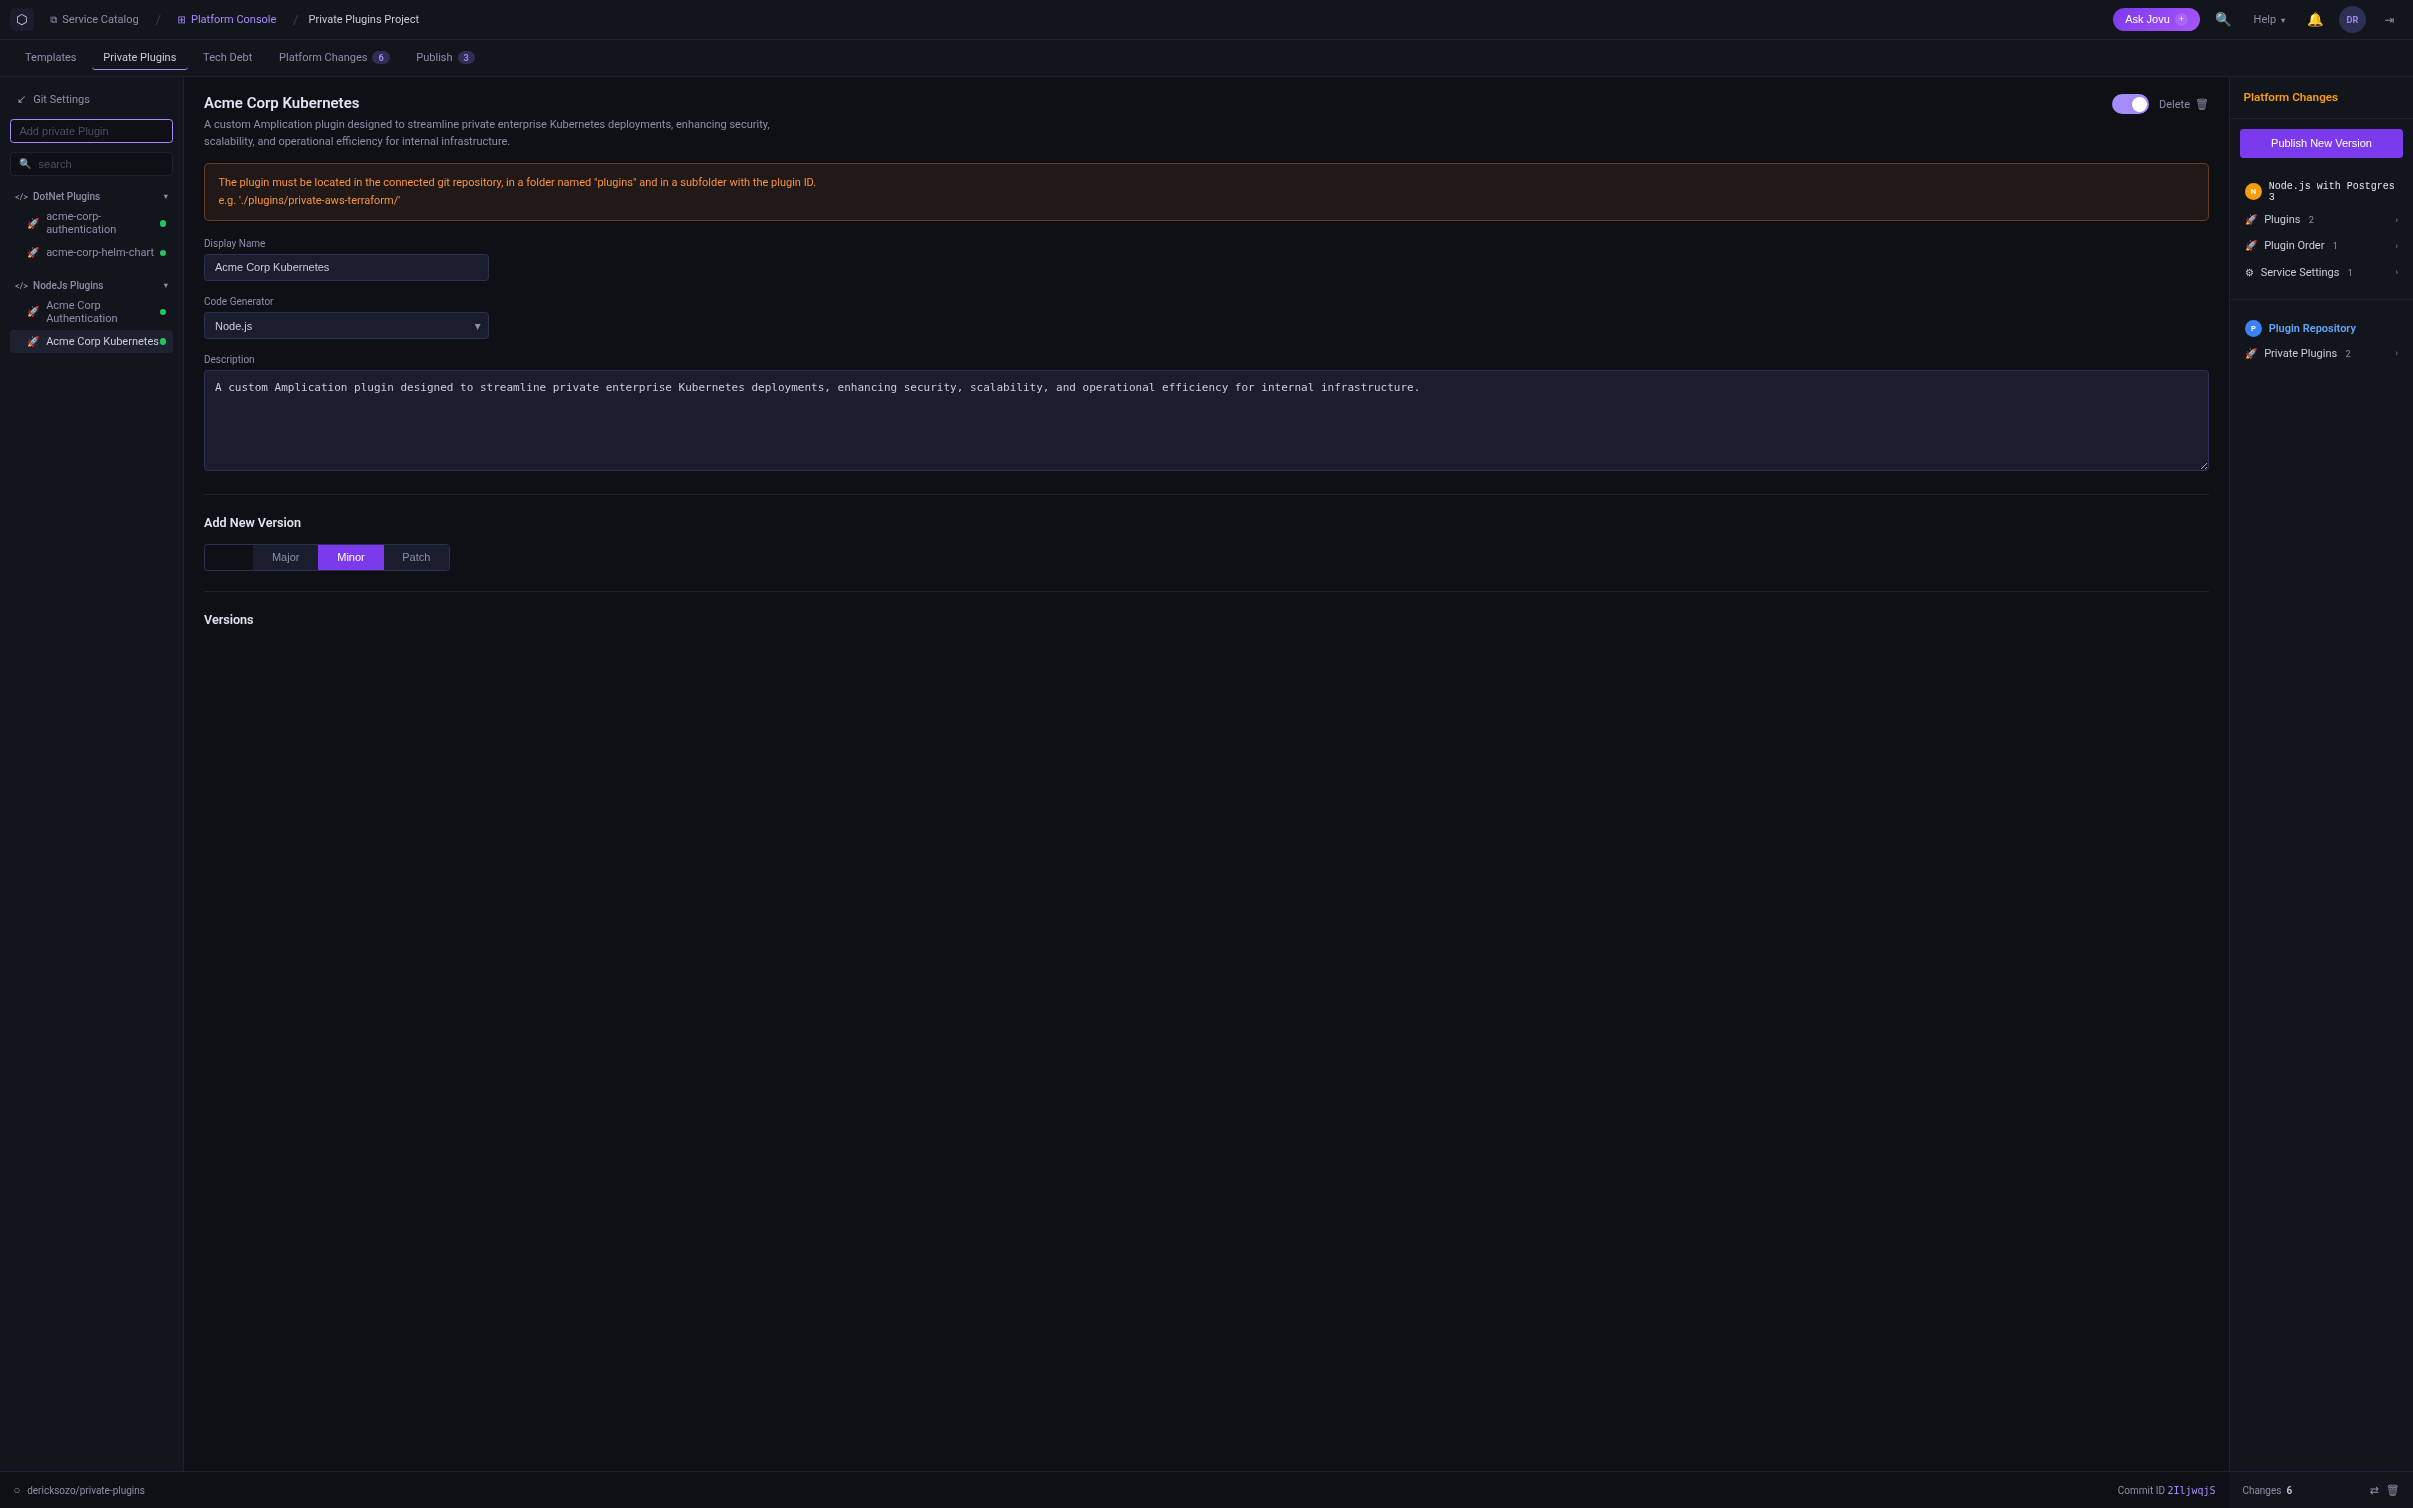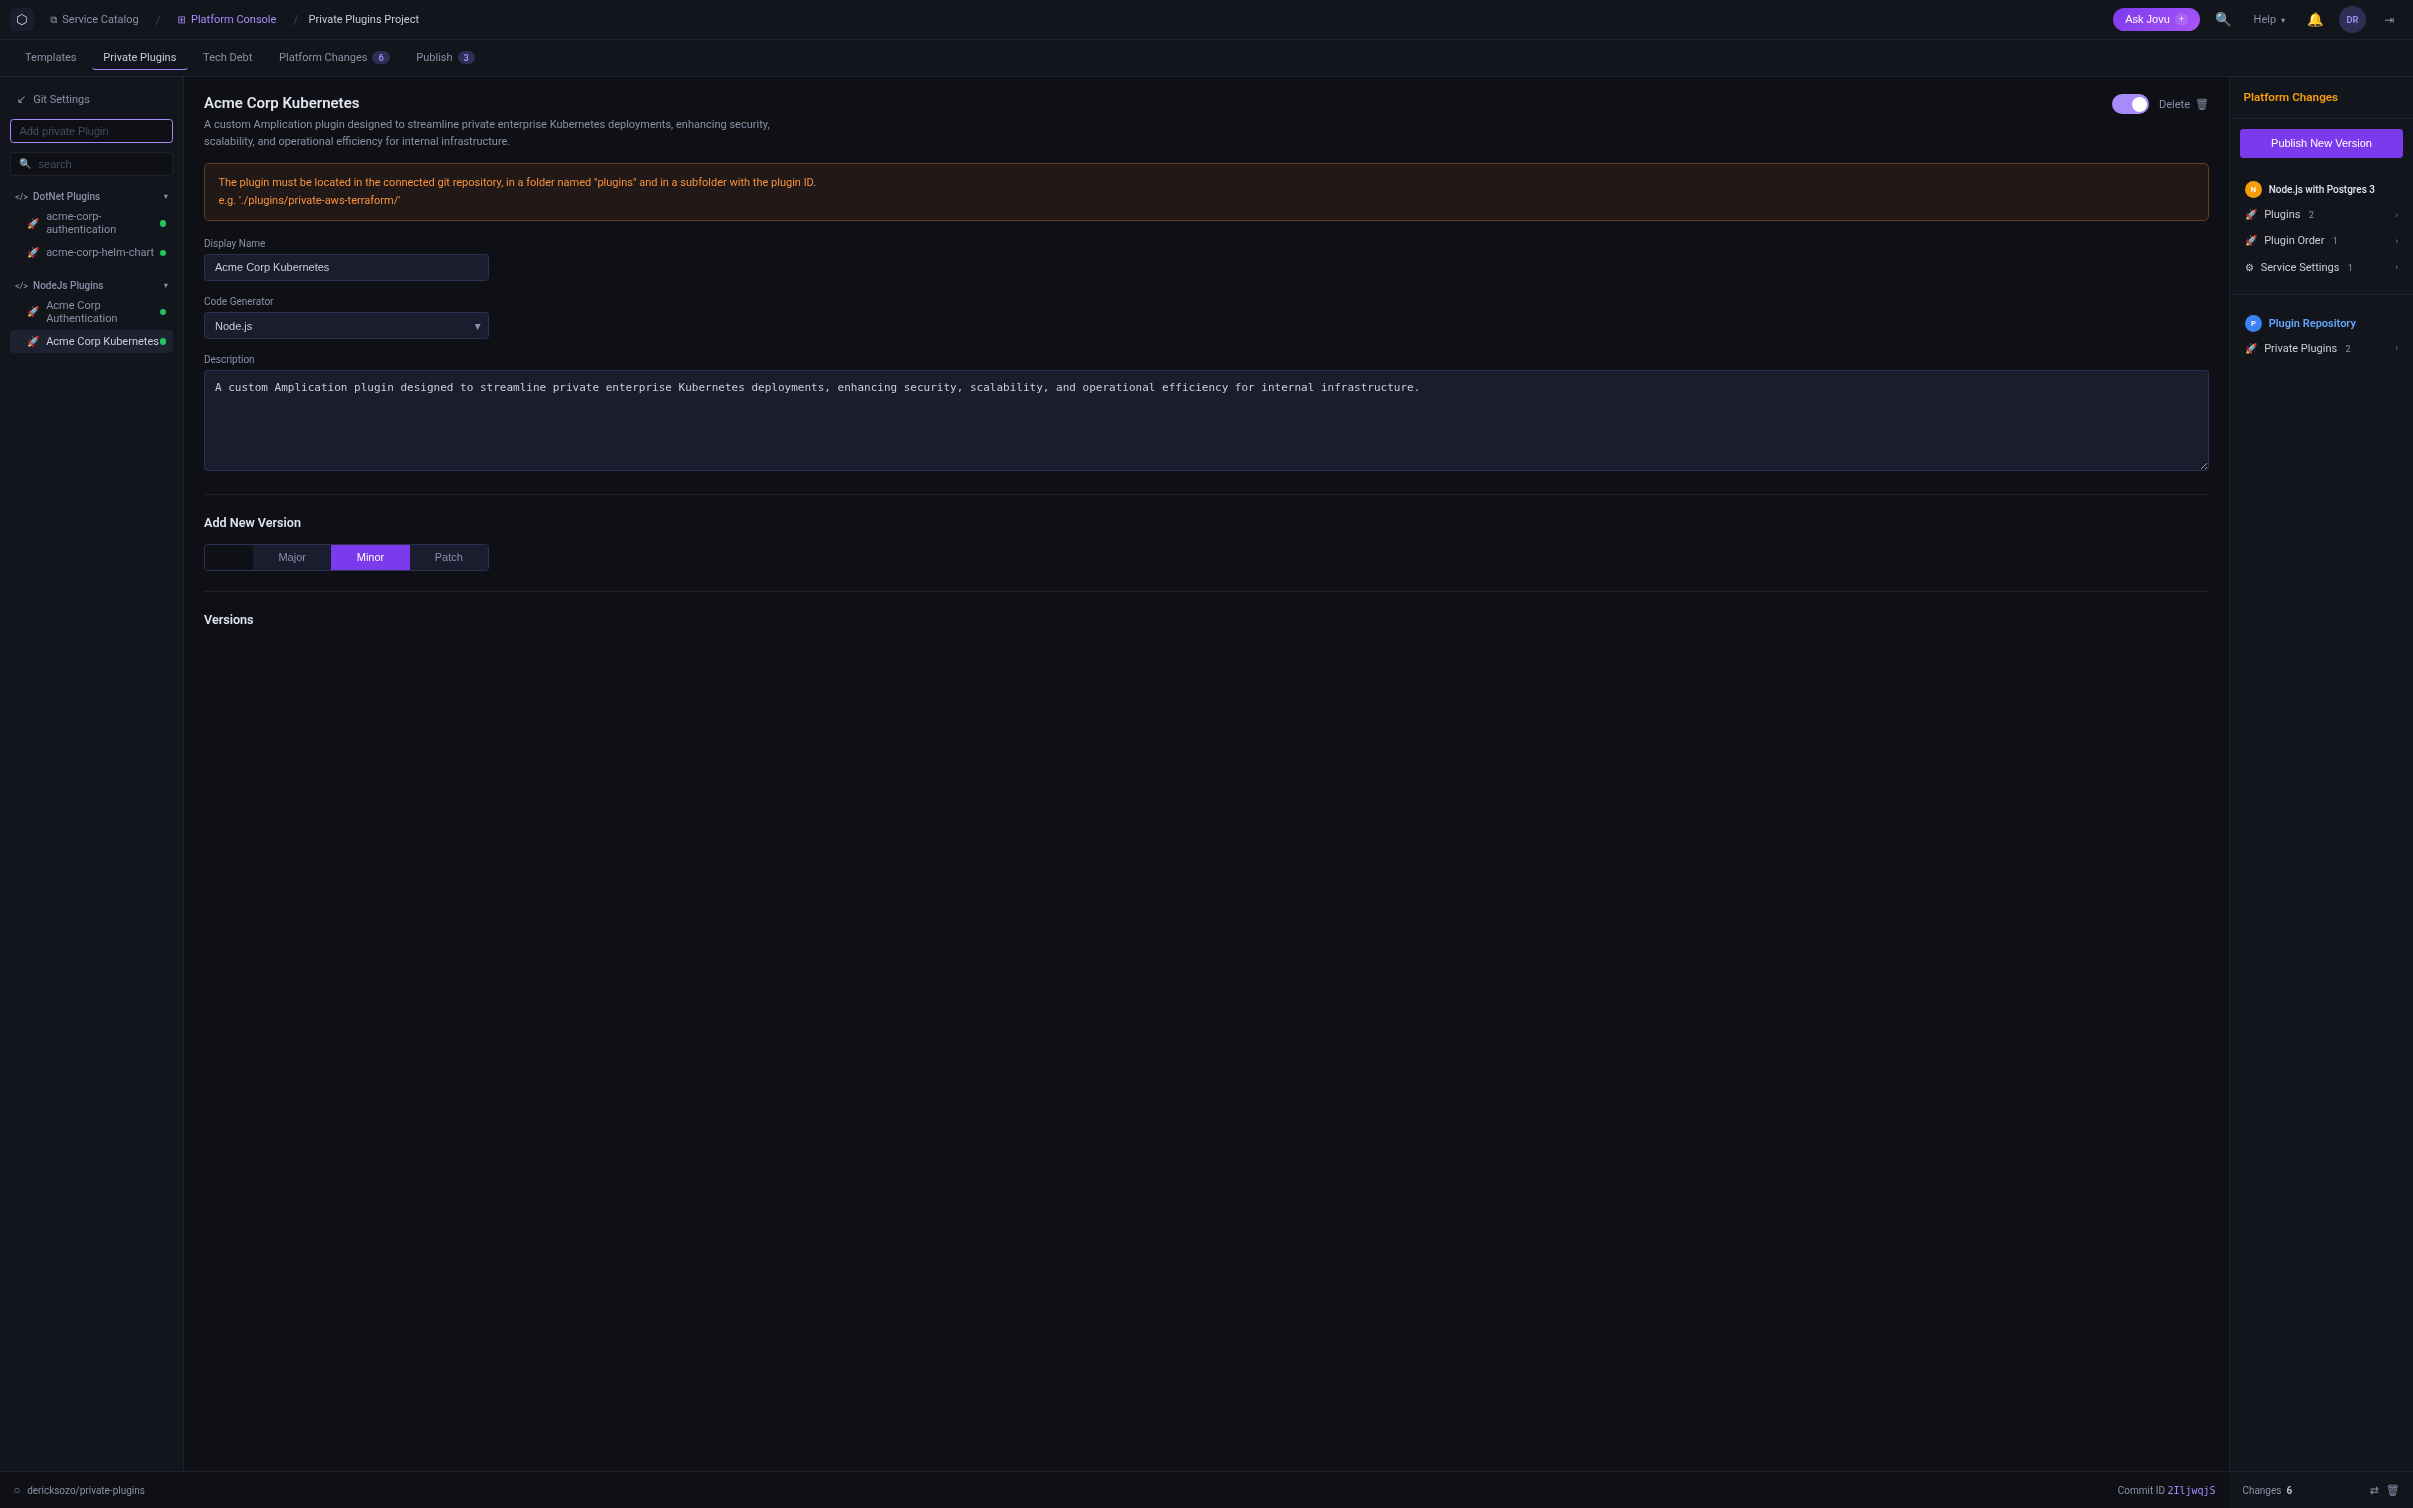--- a/index.html
+++ b/index.html
@@ -360,21 +360,21 @@
       font-size: 12.6px;
       font-weight: 600;
       color: #e2e4f0;
       margin-bottom: 13.4px;
     }
     .version-toggle {
       display: flex;
       border: 0.8px solid #2d3054;
       border-radius: 3.4px;
       overflow: hidden;
-      width: 285px;
+      width: 246px;
       margin-bottom: 0;
       padding-left: 48px;
     }
     .version-toggle-label {
       font-size: 10px;
       color: #8b8fa8;
       margin-bottom: 6.7px;
       display: block;
     }
     .version-btn {
@@ -775,21 +775,21 @@
       <div class="right-panel-title">Platform Changes</div>
     </div>
 
     <button class="publish-btn">
       <span>Publish New Version</span>
     </button>
 
     <div class="right-section">
       <div class="right-panel-section-header">
         <div class="right-panel-icon icon-orange" style="width:17px;height:17px;background:#f59e0b;border-radius:50%;display:flex;align-items:center;justify-content:center;font-size:7.5px;color:white;">N</div>
-        <span style="color:#e2e4f0;font-size:10px;font-weight:500;">Node.js with Postgres 3</span>
+        <span style="color:#e2e4f0;font-size:10px;font-weight:500;font-family:Liberation Mono, monospace;">Node.js with Postgres 3</span>
       </div>
 
       <div class="right-section-item">
         <div class="right-section-item-left">
           <span style="font-size:10px;">🚀</span>
           <span>Plugins</span>
           <span class="right-item-badge">2</span>
         </div>
         <span style="color:#8b8fa8;font-size:8.4px;">›</span>
       </div>

